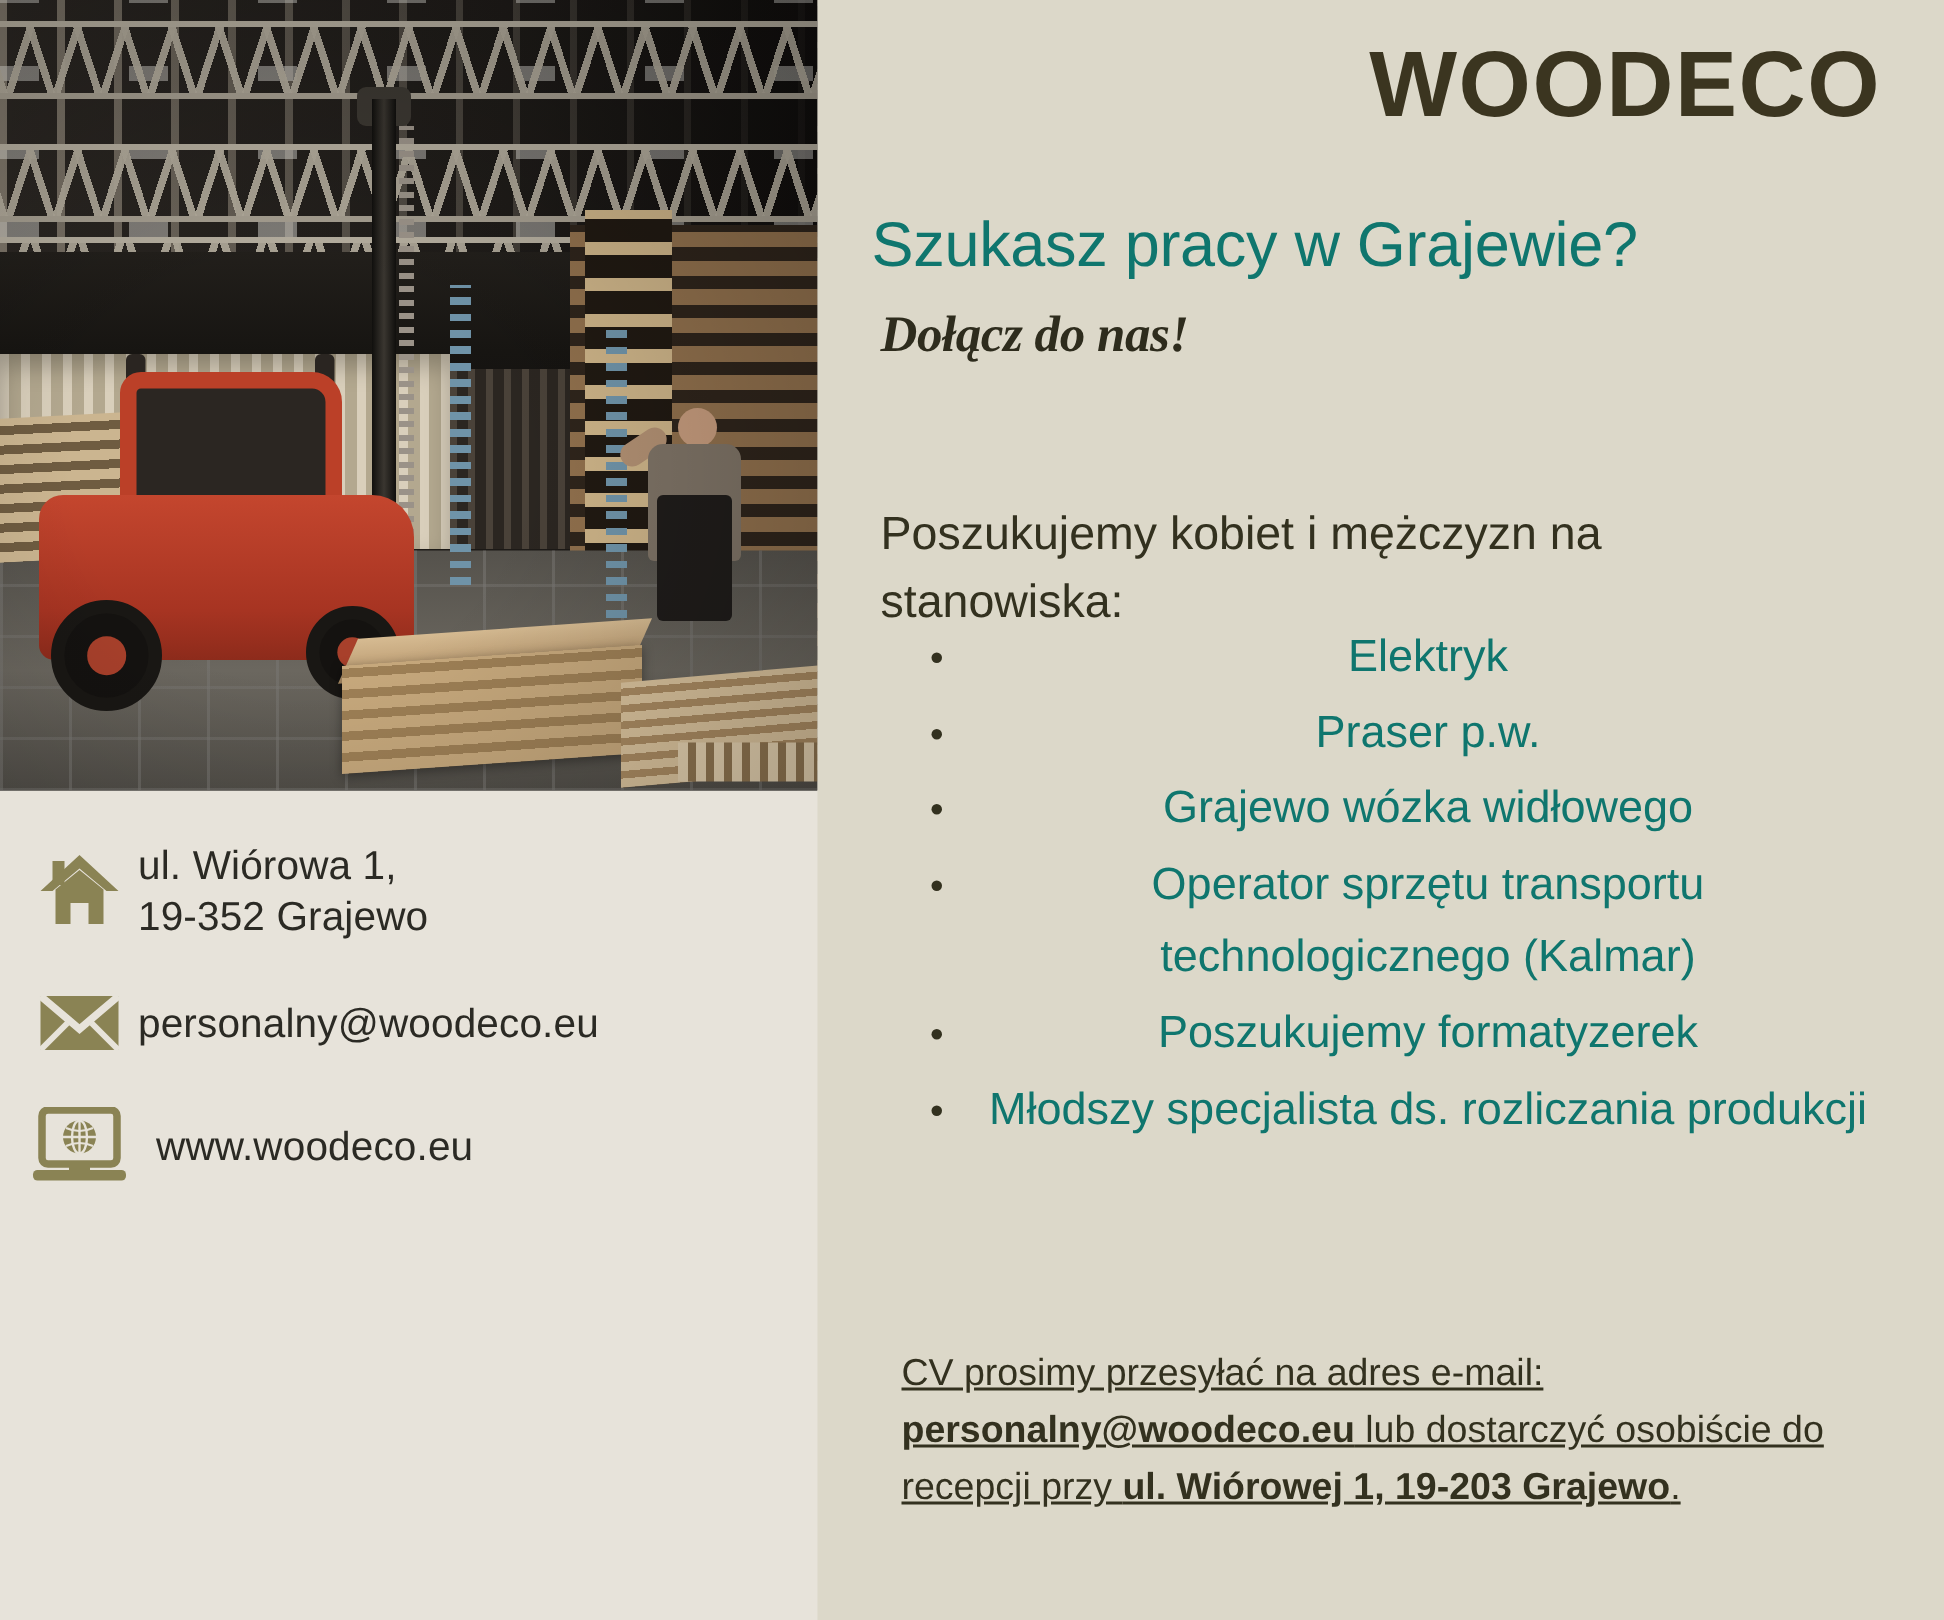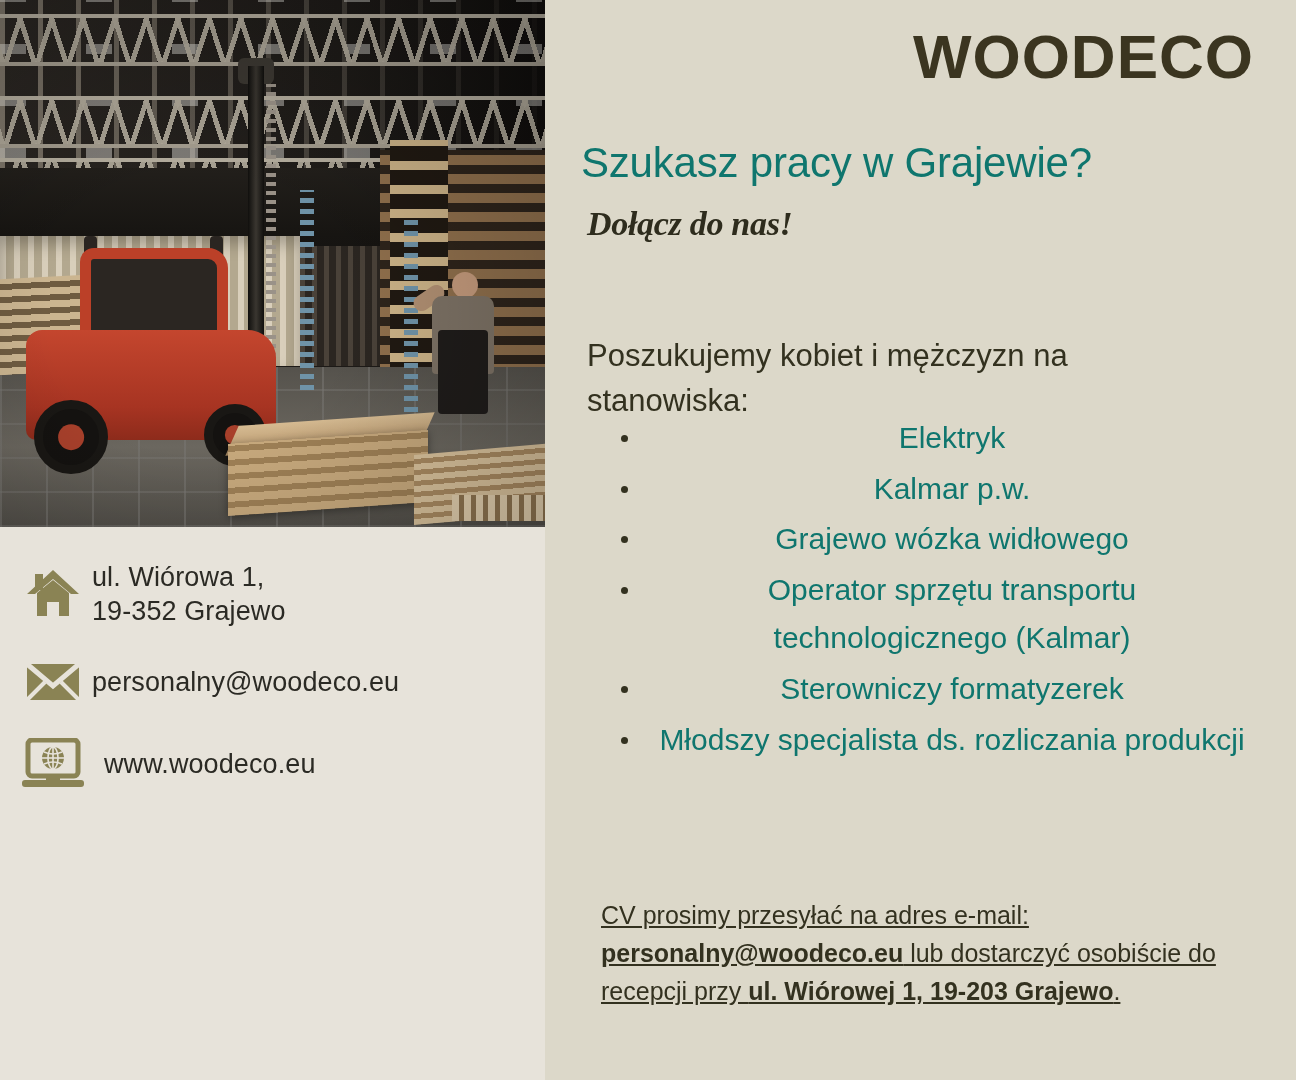--- a/index.html
+++ b/index.html
@@ -476,24 +476,24 @@
     <div class="logo">WOODECO</div>
 
     <div class="headline">Szukasz pracy w Grajewie?</div>
 
     <div class="headline-italic">Dołącz do nas!</div>
 
     <div class="subhead">Poszukujemy kobiet i mężczyzn na stanowiska:</div>
 
     <ul class="joblist">
       <li>Elektryk</li>
-      <li>Kalmar p.w.</li>
+      <li>Praser p.w.</li>
       <li>Grajewo wózka widłowego</li>
       <li>Operator sprzętu transportu technologicznego (Kalmar)</li>
-      <li>Sterowniczy formatyzerek</li>
+      <li>Poszukujemy formatyzerek</li>
       <li>Młodszy specjalista ds. rozliczania produkcji</li>
     </ul>
 
     <div class="cv-note">
       <span>CV prosimy przesyłać na adres e-mail: </span><b>personalny@woodeco.eu</b><span> lub dostarczyć osobiście do recepcji przy </span><b>ul. Wiórowej 1, 19-203 Grajewo</b><span>.</span>
     </div>
 
   </div>
 </div>
 

